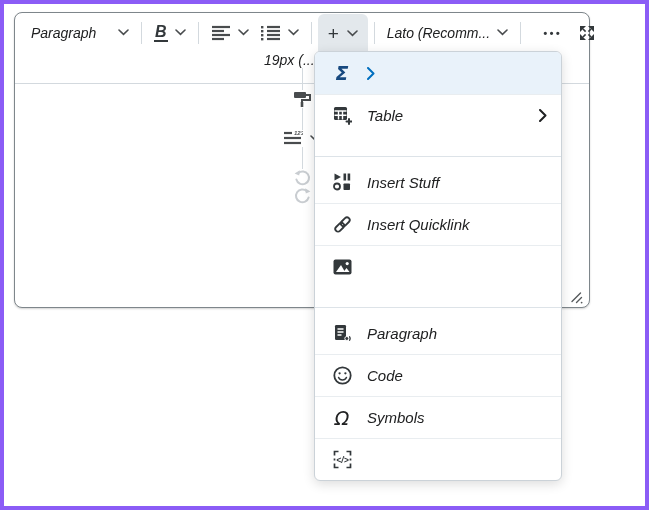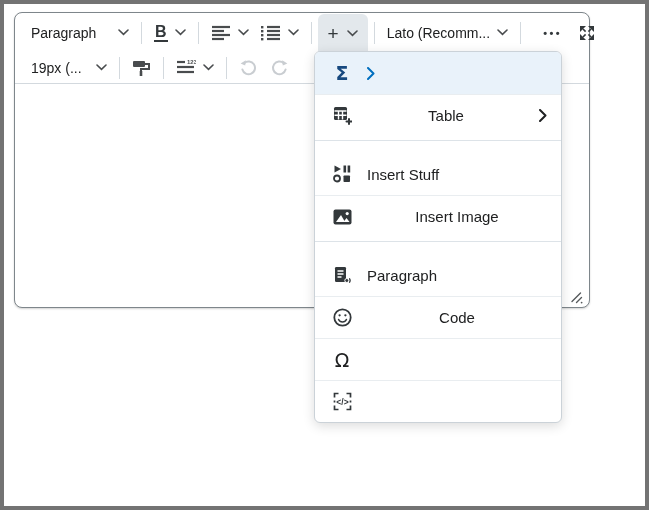--- a/index.html
+++ b/index.html
@@ -5,37 +5,38 @@
   * { margin:0; padding:0; box-sizing:border-box; }
   html,body { width:649px; height:510px; }
   body {
     font-family:"Liberation Sans","DejaVu Sans",sans-serif;
     background:#fff;
     position:relative;
     overflow:hidden;
   }
   .frame {
     position:absolute; inset:0;
-    border:4px solid #737373;
+    border:4px solid #8b5cf6;
     background:#fff;
+    font-style:italic;
   }
 
   
   .editor {
     position:absolute; left:10px; top:8px;
     width:576px; height:296px;
     border:1.5px solid #7e868b;
     border-radius:8px;
     background:#fff;
     box-shadow:0 1px 2px rgba(0,0,0,.18);
   }
   .toolbar { border-bottom:1px solid #d3d9de; }
   .tb-row { display:flex; align-items:center; padding:0 10px; }
   .tb-row1 { height:39px; }
-  .tb-row2 { height:31px; }
+  .tb-row2 { height:31px;flex-direction:column; }
   .tb-btn {
     display:flex; align-items:center; gap:7px;
     color:#202122; font-size:14px;
     padding:0 6px; height:30px; border-radius:4px;
     cursor:default; white-space:nowrap;
   }
   .tb-divider { width:1px; height:22px; background:#d3d9de; margin:0 6px; flex:0 0 auto; }
   .chev { flex:0 0 auto; }
   .bold-b { font-weight:700; font-size:16px; color:#33383b; border-bottom:2px solid #33383b; line-height:15px; padding:0 1px 1px 1px; }
   .plus-btn {
@@ -56,29 +57,29 @@
     width:248px;
     background:#fff;
     border:1px solid #cbd2d8;
     border-radius:6px;
     box-shadow:0 3px 12px rgba(0,0,0,.14);
     overflow:hidden;
     z-index:5;
   }
   .menu-group:not(:first-child) {
     border-top:1px solid #dde3e8;
-    margin-top:4px; padding-top:12px;
+    margin-top:20px; padding-top:4px;
   }
   .menu-item {
     display:flex; align-items:center;
     height:42px; padding:0 14px 0 16px; gap:14px;
     font-size:15px; color:#202122;
     cursor:default;
   }
-  .menu-item + .menu-item { border-top:1px solid #e9edf0;text-align:center; }
+  .menu-item + .menu-item { border-top:1px solid #e9edf0; }
   .menu-item .mi-icon { width:22px; display:flex; justify-content:center; align-items:center; flex:0 0 auto; }
   .menu-item .mi-label { flex:1; }
   .menu-item.highlighted { background:#e9f2fa; color:#006fbf; }
   .sigma { font-size:19px; font-weight:700; color:#17497f; font-family:"DejaVu Sans",sans-serif; }
   .omega { font-size:19px; font-weight:500; color:#202122; font-family:"DejaVu Sans",sans-serif; }
   .dash-ic { width:15px; height:2.5px; background:#33383b; border-radius:1px; }
 </style>
 </head>
 <body>
 
@@ -272,28 +273,38 @@
               <rect x="10.5" y="0.5" width="2.6" height="7" fill="#33383b"></rect>
               <rect x="14.6" y="0.5" width="2.6" height="7" fill="#33383b"></rect>
               <circle cx="4" cy="13.5" r="3" fill="none" stroke="#33383b" stroke-width="1.8"></circle>
               <rect x="10.5" y="10.5" width="6.5" height="6.5" rx="0.8" fill="#33383b"></rect>
             </svg>
         </span>
         <span class="mi-label">Insert Stuff</span>
       </div>
       <div class="menu-item">
         <span class="mi-icon">
+          <svg width="19" height="19" viewBox="0 0 19 19">
+              <g transform="rotate(-45 9.5 9.5)" fill="none" stroke="#33383b" stroke-width="1.9">
+                <rect x="0.5" y="6.8" width="10.2" height="5.4" rx="2.7"></rect>
+                <rect x="8.3" y="6.8" width="10.2" height="5.4" rx="2.7"></rect>
+              </g>
+            </svg>
+        </span>
+        <span class="mi-label">Insert Quicklink</span>
+      </div>
+      <div class="menu-item">
+        <span class="mi-icon">
           <svg width="19" height="16" viewBox="0 0 19 16">
               <rect x="0.5" y="0.5" width="18" height="15" rx="2" fill="#33383b"></rect>
               <polygon points="3,13 8,6 12,13" fill="#fff"></polygon>
               <polygon points="10.5,13 13.5,9 16.5,13" fill="#fff"></polygon>
               <circle cx="14.2" cy="4.6" r="1.6" fill="#fff"></circle>
             </svg>
         </span>
-        <span class="mi-label">Insert Image</span>
       </div>
     </div>
 
     <div class="menu-group">
       <div class="menu-item">
         <span class="mi-icon">
           <svg width="18" height="19" viewBox="0 0 18 19">
               <rect x="2" y="1" width="11" height="15" rx="1.2" fill="#33383b"></rect>
               <g stroke="#fff" stroke-width="1.3">
                 <line x1="4.5" y1="5" x2="10.5" y2="5"></line>
@@ -312,20 +323,21 @@
               <circle cx="9.5" cy="9.5" r="8.2" fill="none" stroke="#33383b" stroke-width="1.8"></circle>
               <circle cx="6.6" cy="7.3" r="1.15" fill="#33383b"></circle>
               <circle cx="12.4" cy="7.3" r="1.15" fill="#33383b"></circle>
               <path d="M5.6 11.5 a4.3 4.3 0 0 0 7.8 0" fill="none" stroke="#33383b" stroke-width="1.6" stroke-linecap="round"></path>
             </svg>
         </span>
         <span class="mi-label">Code</span>
       </div>
       <div class="menu-item">
         <span class="mi-icon omega">Ω</span>
+        <span class="mi-label">Symbols</span>
       </div>
       <div class="menu-item">
         <span class="mi-icon">
           <svg width="19" height="19" viewBox="0 0 19 19">
               <g fill="none" stroke="#33383b" stroke-width="1.7">
                 <path d="M5.5 1.5 H1.5 V5.5"></path>
                 <path d="M13.5 1.5 H17.5 V5.5"></path>
                 <path d="M5.5 17.5 H1.5 V13.5"></path>
                 <path d="M13.5 17.5 H17.5 V13.5"></path>
                 <line x1="1.5" y1="8.5" x2="1.5" y2="10.5"></line>

